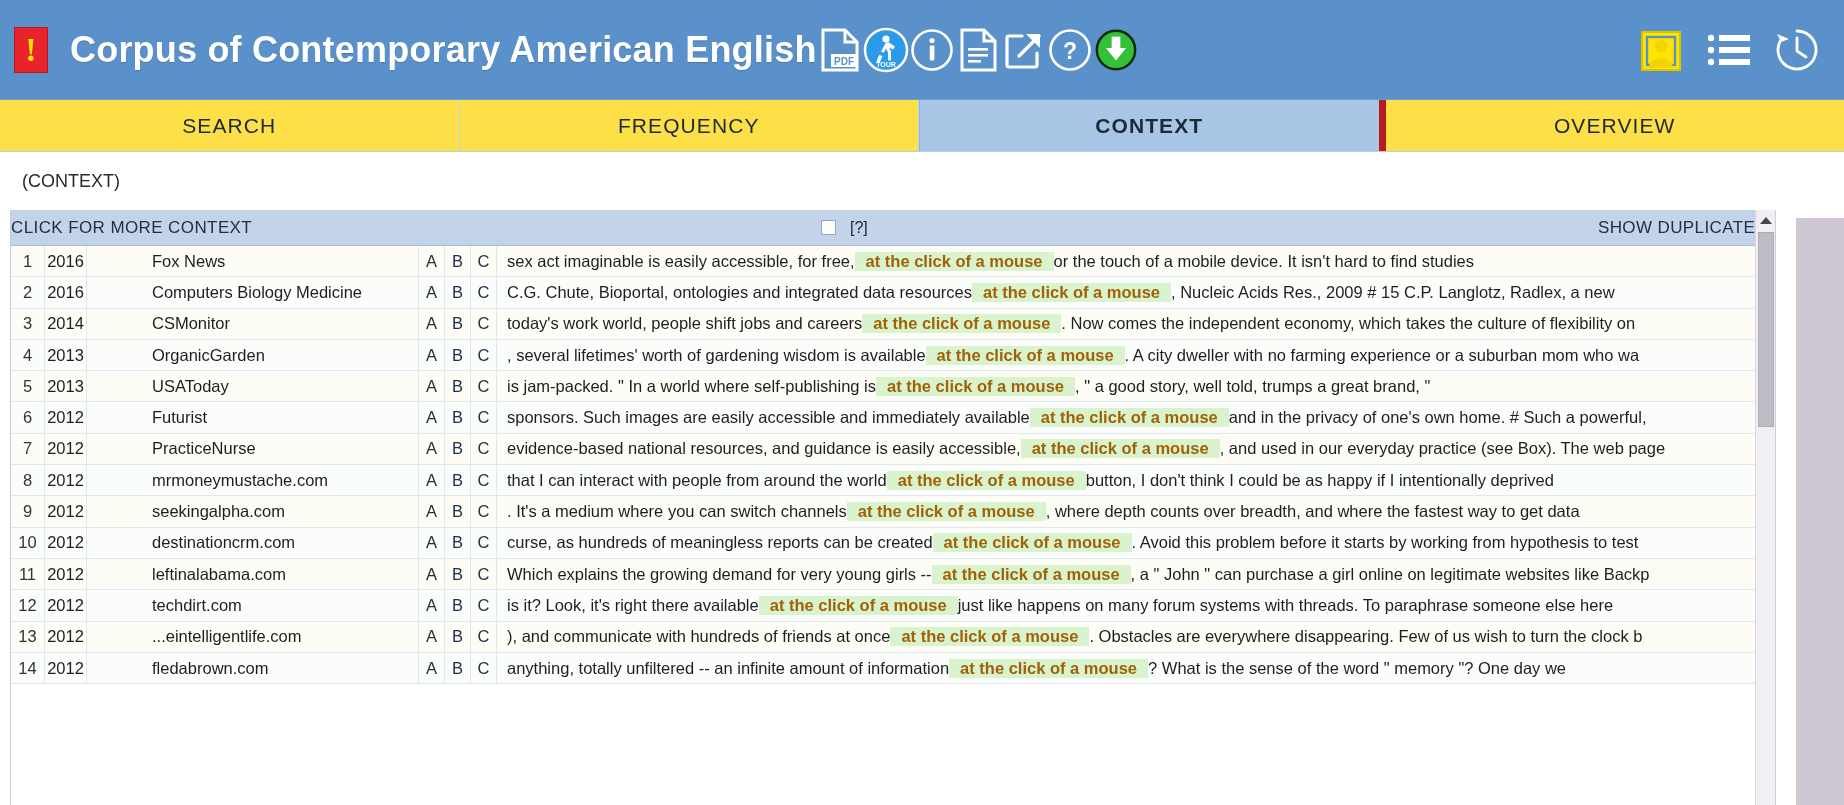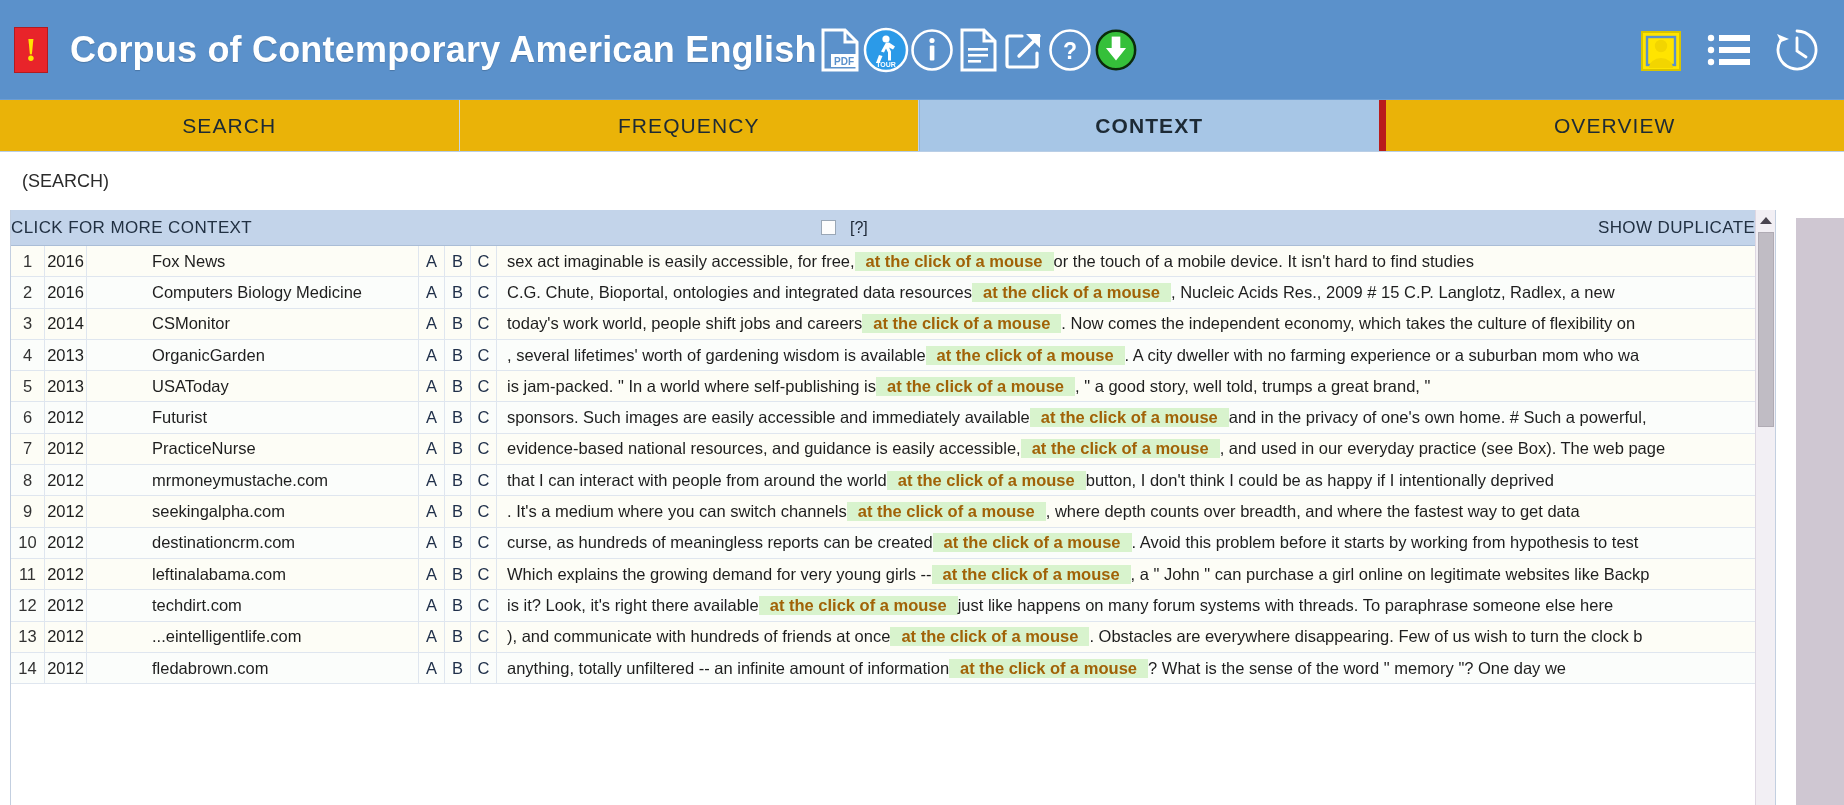--- a/index.html
+++ b/index.html
@@ -69,21 +69,21 @@
   }
   .tab {
     flex: 1 1 0;
     display: flex;
     align-items: center;
     justify-content: center;
     font-size: 21px;
     color: #1d2a35;
     letter-spacing: 1.1px;
     cursor: pointer;
-    background: #eab308;
+    background: #fde047;
     border-right: 1px solid #c2d5ea;
   }
   .tab:last-child { border-right: none; }
   .tab.active {
     background: #a7c6e6;
     font-weight: bold;
     border-left: 1px solid #8fb4dc;
     border-right: 7px solid #b91c1c;
   }
 
@@ -352,21 +352,21 @@
   </div>
 
   <div class="tabs">
     <div class="tab">SEARCH</div>
     <div class="tab">FREQUENCY</div>
     <div class="tab active">CONTEXT</div>
     <div class="tab">OVERVIEW</div>
   </div>
 
   <div class="shufflebar">
-    <span class="shuffle-link">(SEARCH)</span>
+    <span class="shuffle-link">(CONTEXT)</span>
   </div>
 
   <div class="content">
 
     <div class="table-wrap">
 
       <div class="thead">
         <span class="lbl-left">CLICK FOR MORE CONTEXT</span>
         <span class="mid">
           <span class="dupe-check"></span>

